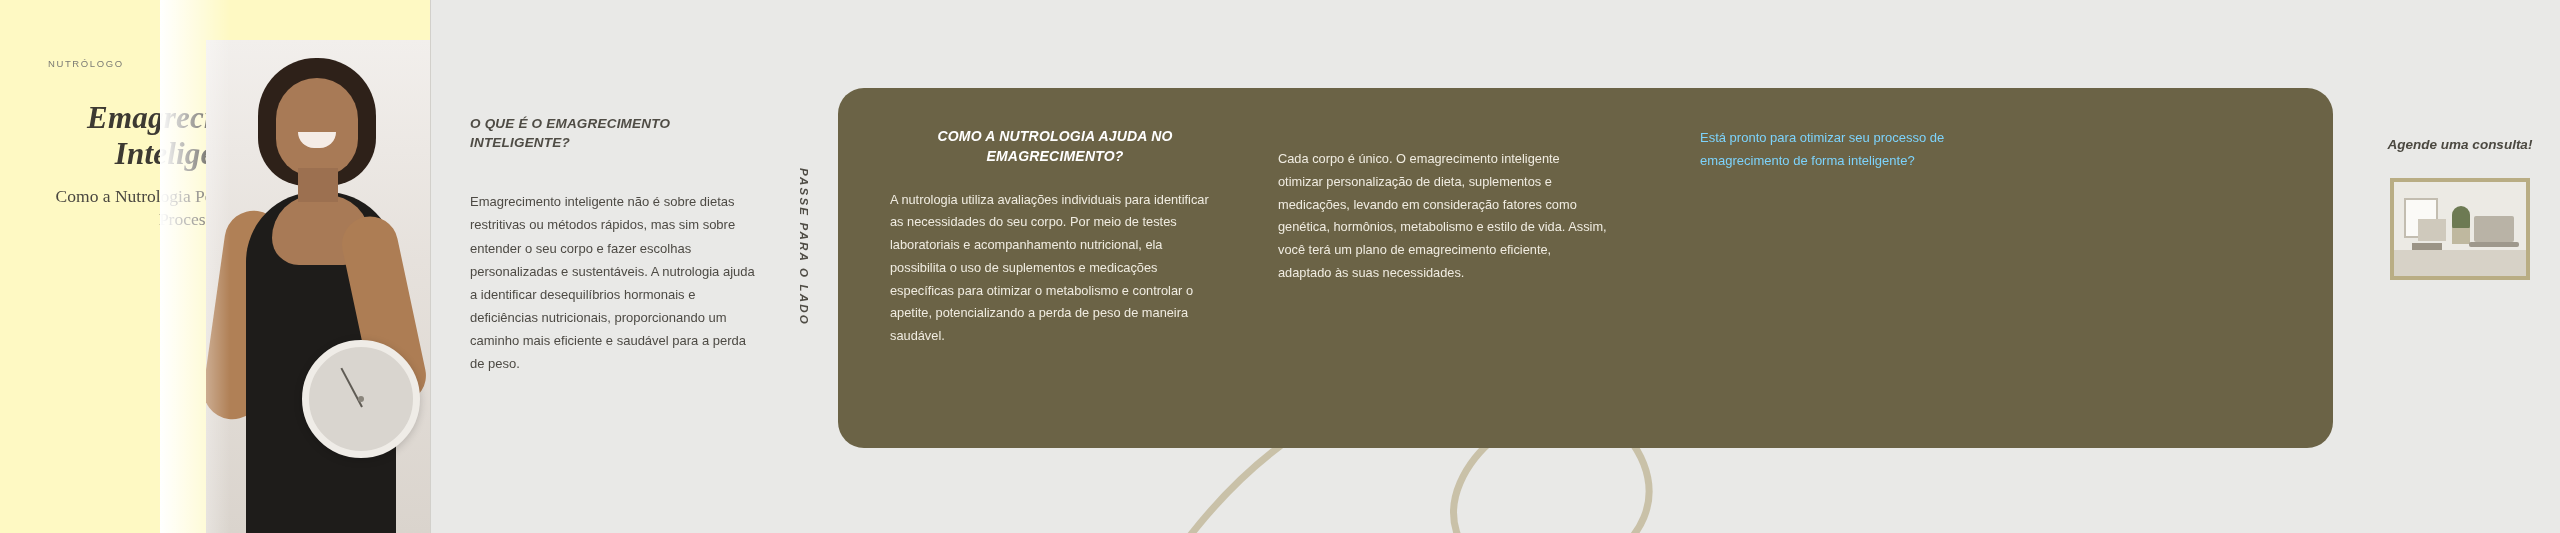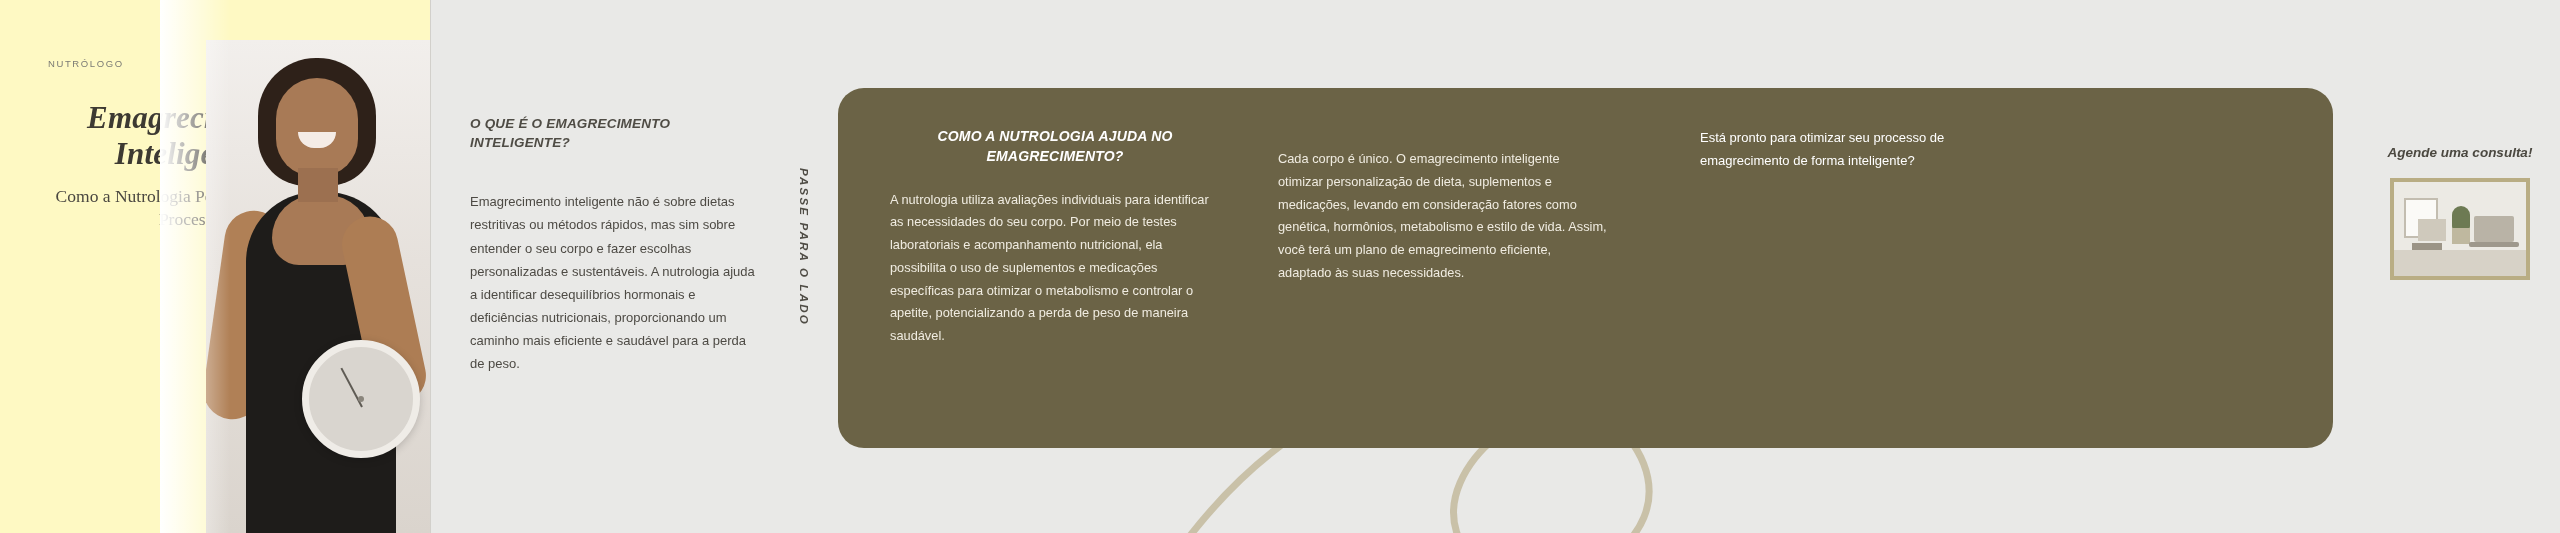--- a/index.html
+++ b/index.html
@@ -251,39 +251,38 @@
   .card-body {
     margin-top: 22px;
     font-size: 12.8px;
     line-height: 1.78;
     color: #f0ece1;
     text-align: left;
   }
   .card-question {
     font-size: 13px;
     line-height: 1.78;
-    color: #ffffff;
+    color: #7dd3fc;
   }
 
   
   .cta {
     position: absolute;
     left: 2360px; top: 0;
     width: 200px; height: 533px;
     z-index: 3;
   }
   .cta-title {
     position: absolute;
     top: 137px; left: 0; width: 200px;
     text-align: center;
     font-size: 13.5px;
     font-weight: 700;
     font-style: italic;
     color: #4b4840;
-    margin-top: 8px;
   }
   .cta-photo {
     position: absolute;
     top: 178px; left: 30px;
     width: 140px; height: 102px;
     border: 4px solid #b9ad84;
     background: #ece8e1;
     overflow: hidden;
   }
   .cp-wall { position: absolute; inset: 0; background: #eceae4; }

